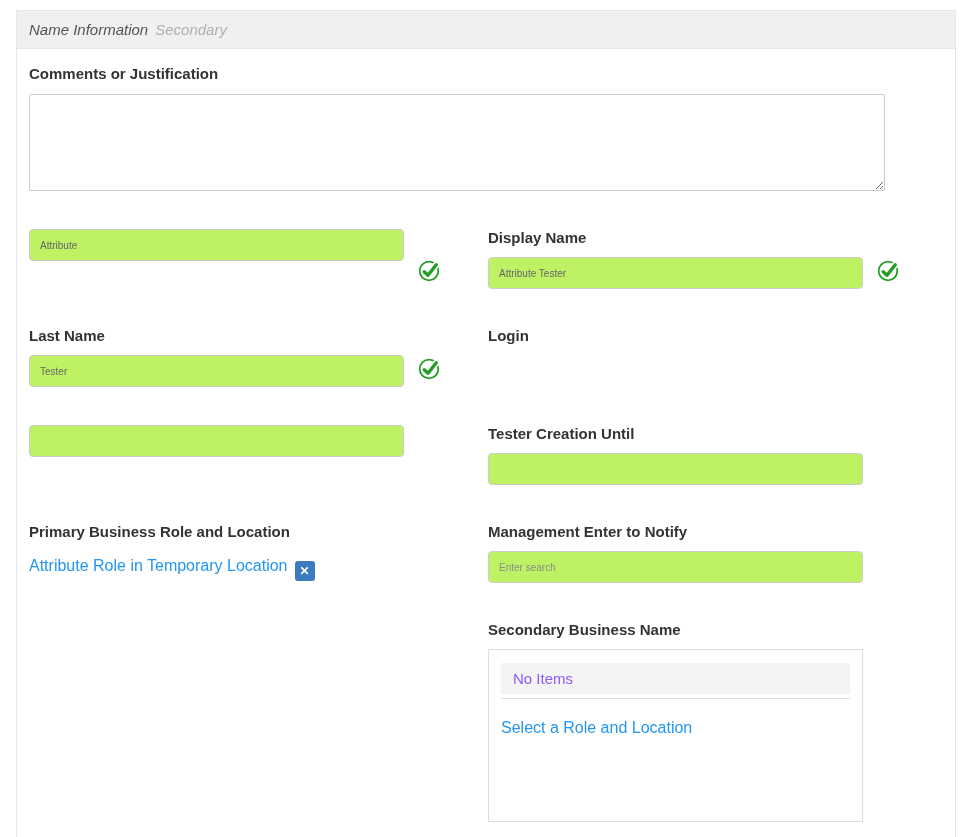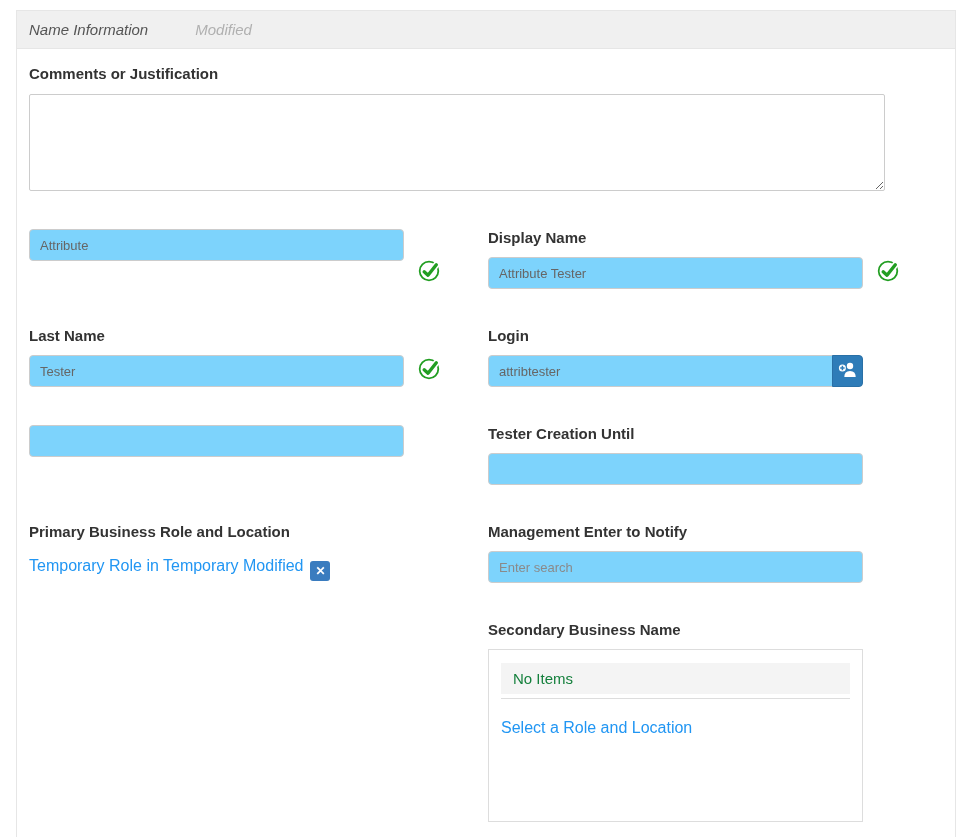--- a/index.html
+++ b/index.html
@@ -24,21 +24,20 @@
   .panel-header {
     height: 38px;
     background: #f0f0f0;
     border-bottom: 1px solid #e6e6e6;
     display: flex;
     align-items: center;
     padding: 0 12px;
     font-style: italic;
     font-size: 15px;
     box-sizing: border-box;
-    gap: 40px;
   }
   .panel-title { color: #555; }
   .panel-status { color: #b0b0b0; margin-left: 7px; }
 
   .panel-body { padding: 16px 12px 0 12px; }
 
   .form-grid {
     display: grid;
     grid-template-columns: 375px 375px;
     column-gap: 84px;
@@ -74,23 +73,23 @@
   }
 
   .text-input {
     width: 100%;
     height: 32px;
     box-sizing: border-box;
     border: 1px solid #ccc;
     border-radius: 4px;
     padding: 4px 10px;
     font-family: "Liberation Sans", sans-serif;
-    font-size: 13px;
+    font-size: 10px;
     color: #666;
-    background: #7dd3fc;
+    background: #bef264;
     outline: none;
   }
   .text-input::placeholder { color: #8a8a8a; opacity: 1; }
 
   .status-icon {
     position: absolute;
     left: 389px;
     top: 31px;
     width: 22px;
     height: 22px;
@@ -147,39 +146,39 @@
     height: 173px;
     box-sizing: border-box;
     border: 1px solid #ddd;
     background: #fff;
   }
   .no-items-row {
     margin: 13px 12px 0 12px;
     background: #f4f4f4;
     padding: 6px 12px;
     font-size: 15px;
-    color: #15803d;
+    color: #8b5cf6;
     line-height: 19px;
   }
   .roles-separator {
     margin: 4px 12px 0 12px;
     border-bottom: 1px solid #ddd;
   }
   .select-role-link {
     display: inline-block;
     margin: 20px 0 0 12px;
   }
 </style>
 </head>
 <body>
 
 <div class="panel">
   <div class="panel-header">
     <span class="panel-title">Name Information</span>
-    <span class="panel-status">Modified</span>
+    <span class="panel-status">Secondary</span>
   </div>
 
   <div class="panel-body">
     <div class="form-grid">
 
       <div class="form-group full-span">
         <label class="field-label comments-label">Comments or Justification</label>
         <textarea class="comments-area" value="" style=""></textarea>
       </div>
 
@@ -213,48 +212,35 @@
           <svg width="22" height="22" viewBox="0 0 22 22">
             <circle cx="11" cy="11" r="9.3" fill="#fff" stroke="#229e22" stroke-width="1.8"></circle>
             <path d="M6.2 11.8 L10 15.2 L18.3 4.8" fill="none" stroke="#fff" stroke-width="6.5" stroke-linecap="round" stroke-linejoin="round"></path>
             <path d="M6.2 11.8 L10 15.2 L18.3 4.8" fill="none" stroke="#229e22" stroke-width="3.4" stroke-linecap="round" stroke-linejoin="round"></path>
           </svg>
         </span>
       </div>
 
       <div class="form-group">
         <label class="field-label">Login</label>
-        <div class="input-group">
-          <input type="text" class="text-input" value="attribtester" style="">
-          <button class="addon-btn">
-            <span>
-              <svg width="19" height="17" viewBox="0 0 19 17">
-                <circle cx="12" cy="5" r="3.2" fill="#fff"></circle>
-                <path d="M6.3 16 q0 -6 5.7 -6 q5.7 0 5.7 6 z" fill="#fff"></path>
-                <circle cx="4.4" cy="7" r="3.5" fill="#fff"></circle>
-                <path d="M2.2 7 h4.4 M4.4 4.8 v4.4" stroke="#2e7cb8" stroke-width="1.5" fill="none"></path>
-              </svg>
-            </span>
-          </button>
-        </div>
       </div>
 
       <div class="form-group">
         <input type="text" class="text-input" value="" style="">
       </div>
 
       <div class="form-group">
         <label class="field-label">Tester Creation Until</label>
         <input type="text" class="text-input" value="" style="">
       </div>
 
       <div class="form-group">
         <label class="field-label">Primary Business Role and Location</label>
         <div class="role-link-row">
-          <a class="link" href="#">Temporary Role in Temporary Modified</a><span class="remove-badge">
+          <a class="link" href="#">Attribute Role in Temporary Location</a><span class="remove-badge">
               <span>✕</span>
             </span>
         </div>
       </div>
 
       <div class="form-group">
         <label class="field-label">Management Enter to Notify</label>
         <input type="text" class="text-input" placeholder="Enter search" style="">
       </div>
 

